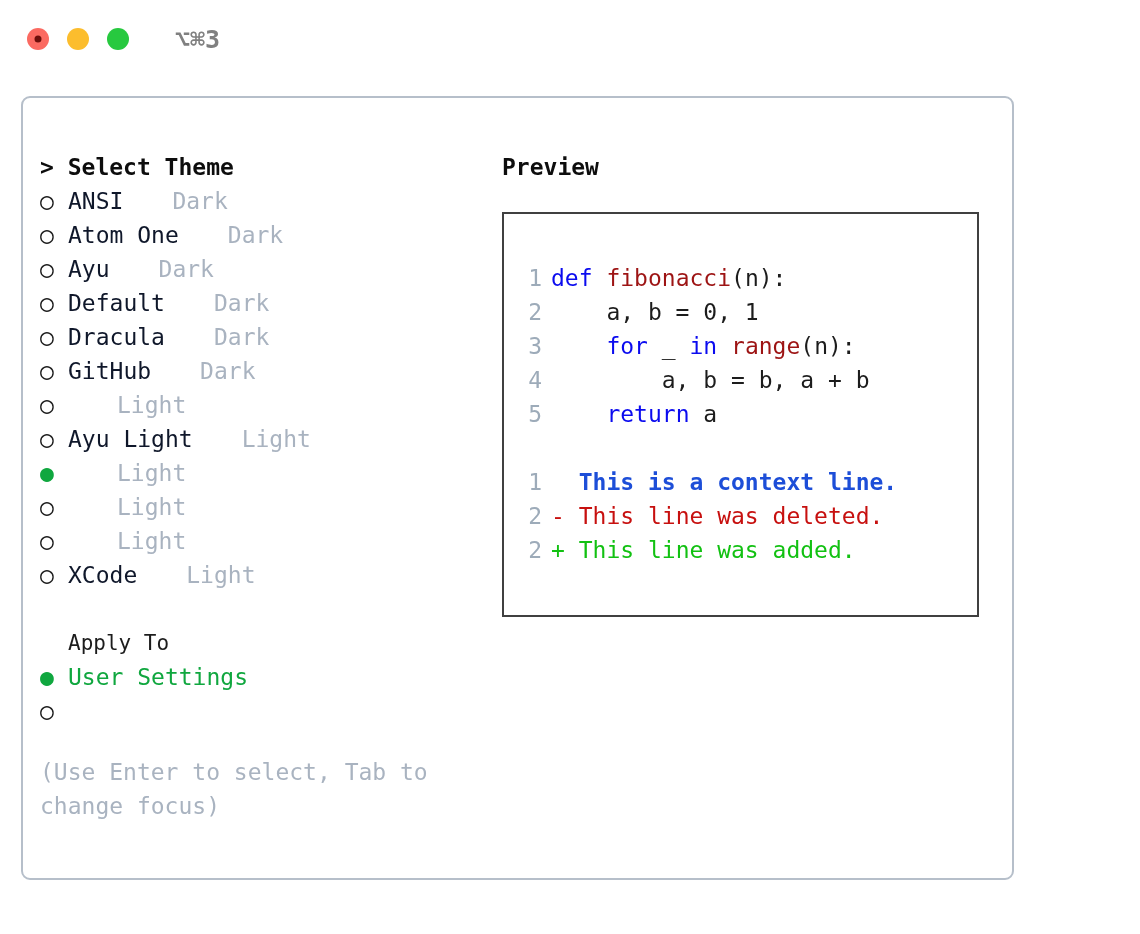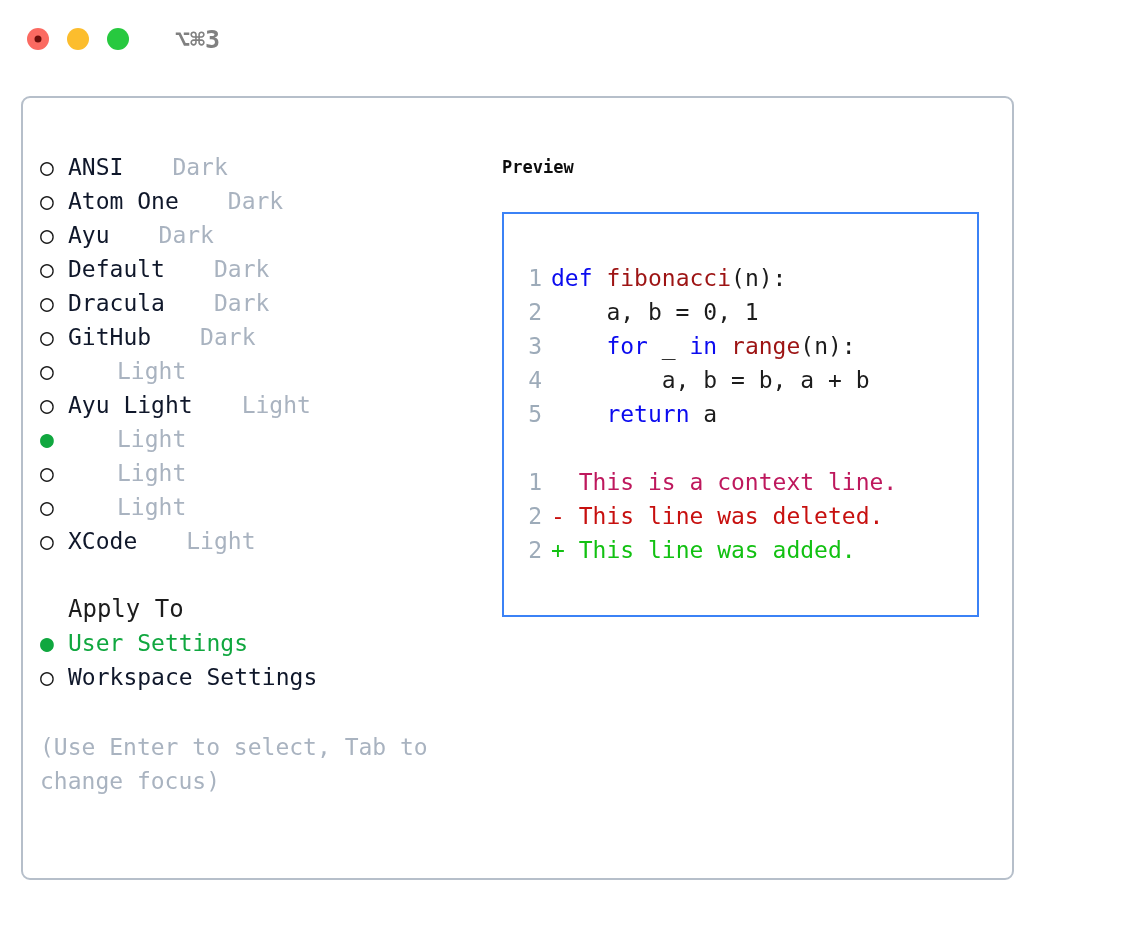--- a/index.html
+++ b/index.html
@@ -86,21 +86,21 @@
   }
 
   .list-header {
     font-size: 23px;
     font-weight: bold;
     color: #0d0d0d;
     line-height: 34px;
     white-space: pre;
   }
   .section-header {
-    font-size: 24px;
+    font-size: 21px;
     color: #1c1c1c;
     line-height: 34px;
     white-space: pre;
     padding-left: 28px;
   }
 
   .opt {
     display: flex;
     align-items: baseline;
     line-height: 34px;
@@ -119,45 +119,45 @@
   .opt.sel .opt-label { color: #10a73f; }
   .opt-tag {
     color: #a9b3c0;
     padding-left: 9px;
     margin-left: 40px;
   }
 
   .spacer-sm { height: 34px; }
 
   #hint {
-    margin-top: 36px;
+    margin-top: 27px;
     font-size: 23px;
     line-height: 34px;
     color: #a9b3c0;
     width: 410px;
   }
 
   
   #right-col {
     position: absolute;
     left: 479px;
     top: 52px;
     width: 490px;
   }
   #preview-title {
-    font-size: 17px;
+    font-size: 23px;
     font-weight: bold;
     color: #0d0d0d;
     line-height: 34px;
   }
   #preview-box {
     margin-top: 28px;
     width: 477px;
     height: 405px;
-    border: 2px solid #3b82f6;
+    border: 2px solid #404040;
     box-sizing: border-box;
     background: #ffffff;
     position: relative;
   }
   #code {
     position: absolute;
     left: 14px;
     top: 47px;
     font-size: 23px;
     line-height: 34px;
@@ -168,40 +168,41 @@
     color: #9dabb9;
     display: inline-block;
     width: 24px;
     text-align: right;
     margin-right: 9px;
   }
   .kw   { color: #0b0bef; }
   .fn   { color: #9d1414; }
   .pl   { color: #1c1c1c; }
   .gap  { height: 34px; }
-  .ctx  { color: #be185d; }
+  .ctx  { color: #1d4ed8; font-weight: bold; }
   .del  { color: #c7100f; }
   .add  { color: #12c112; }
 </style>
 </head>
 <body>
 
 <div id="window">
 
   <div id="titlebar">
     <div class="traffic red"></div>
     <div class="traffic yellow"></div>
     <div class="traffic green"></div>
     <div id="shortcut-label">⌥⌘3</div>
   </div>
 
   <div id="panel">
 
     <div id="left-col">
 
+      <div class="list-header">&gt; Select Theme</div>
 
       <div id="theme-options">
           <div class="opt"><span class="marker">○</span><span class="opt-label">ANSI</span><span class="opt-tag">Dark</span></div>
           <div class="opt"><span class="marker">○</span><span class="opt-label">Atom One</span><span class="opt-tag">Dark</span></div>
           <div class="opt"><span class="marker">○</span><span class="opt-label">Ayu</span><span class="opt-tag">Dark</span></div>
           <div class="opt"><span class="marker">○</span><span class="opt-label">Default</span><span class="opt-tag">Dark</span></div>
           <div class="opt"><span class="marker">○</span><span class="opt-label">Dracula</span><span class="opt-tag">Dark</span></div>
           <div class="opt"><span class="marker">○</span><span class="opt-label">GitHub</span><span class="opt-tag">Dark</span></div>
           <div class="opt"><span class="marker">○</span><span class="opt-tag">Light</span></div>
           <div class="opt"><span class="marker">○</span><span class="opt-label">Ayu Light</span><span class="opt-tag">Light</span></div>
@@ -210,21 +211,21 @@
           <div class="opt"><span class="marker">○</span><span class="opt-tag">Light</span></div>
           <div class="opt"><span class="marker">○</span><span class="opt-label">XCode</span><span class="opt-tag">Light</span></div>
         </div>
 
       <div class="spacer-sm"></div>
 
       <div class="section-header">Apply To</div>
 
       <div id="apply-options">
           <div class="opt sel"><span class="marker">●</span><span class="opt-label">User Settings</span></div>
-          <div class="opt"><span class="marker">○</span><span class="opt-label">Workspace Settings</span></div>
+          <div class="opt"><span class="marker">○</span></div>
         </div>
 
       <div id="hint">(Use Enter to select, Tab to change focus)</div>
     </div>
 
     <div id="right-col">
       <div id="preview-title">Preview</div>
 
       <div id="preview-box">
         <div id="code"><div class="code-line"><span class="lnum">1</span><span class="kw">def</span><span class="pl"> </span><span class="fn">fibonacci</span><span class="pl">(n):</span></div><div class="code-line"><span class="lnum">2</span><span class="pl">    a, b = 0, 1</span></div><div class="code-line"><span class="lnum">3</span><span class="pl">    </span><span class="kw">for</span><span class="pl"> _ </span><span class="kw">in</span><span class="pl"> </span><span class="fn">range</span><span class="pl">(n):</span></div><div class="code-line"><span class="lnum">4</span><span class="pl">        a, b = b, a + b</span></div><div class="code-line"><span class="lnum">5</span><span class="pl">    </span><span class="kw">return</span><span class="pl"> a</span></div><div class="gap"></div><div class="code-line"><span class="lnum">1</span><span class="ctx"> </span><span class="ctx"> This is a context line.</span></div><div class="code-line"><span class="lnum">2</span><span class="del">-</span><span class="del"> This line was deleted.</span></div><div class="code-line"><span class="lnum">2</span><span class="add">+</span><span class="add"> This line was added.</span></div></div>

